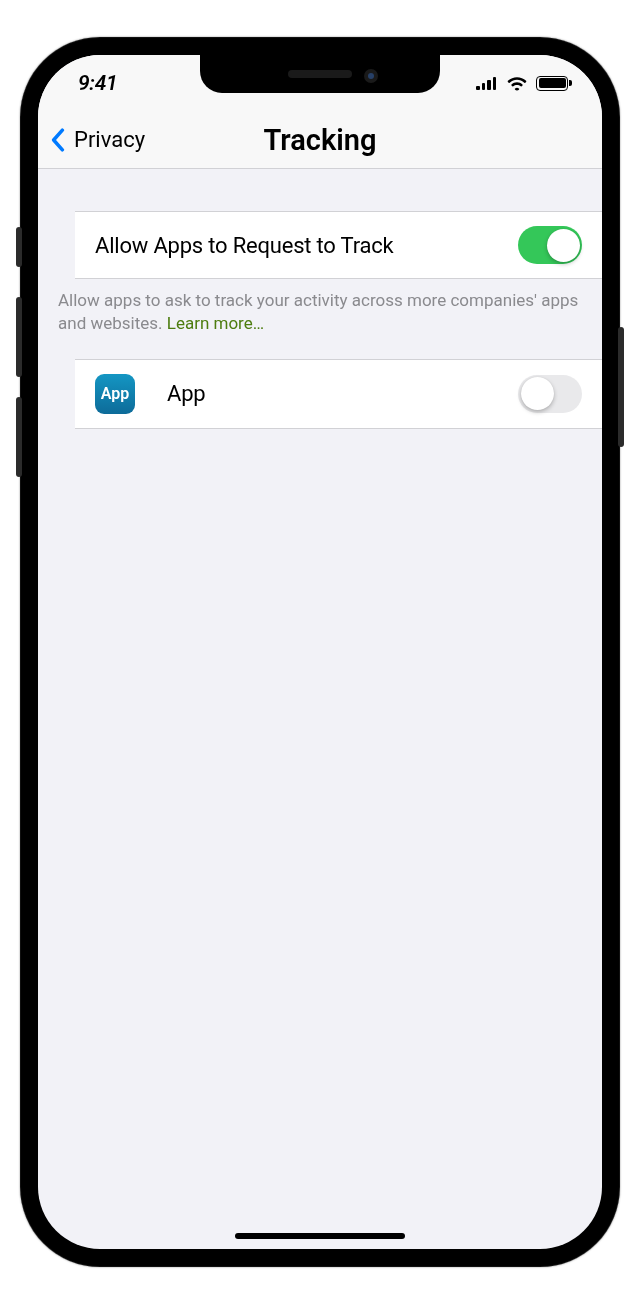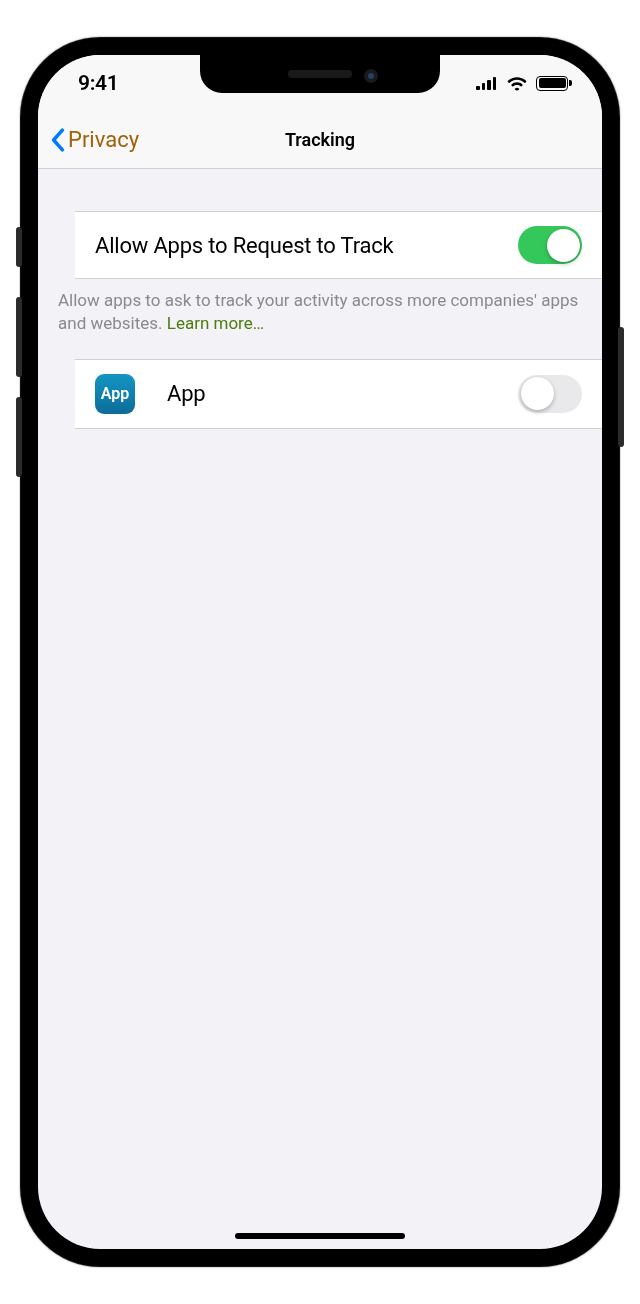--- a/index.html
+++ b/index.html
@@ -55,39 +55,39 @@
     }
     .notch .camera-dot::after { content: ""; width: 6px; height: 6px; background: #2b4a7b; border-radius: 50%; opacity: .8; }
     .status-bar {
       height: 56px;
       display: flex;
       justify-content: space-between;
       align-items: center;
       padding: 0 34px 0 40px;
       background: #f8f8f8;
     }
-    .status-time { font-size: 21px; font-weight: 600; letter-spacing: -0.3px; }
+    .status-time { font-size: 21px; font-weight: 600; letter-spacing: -0.3px; font-style: italic; }
     .status-icons { display: flex; gap: 8px; align-items: center; }
     .cellular { width: 22px; height: 14px; display: flex; align-items: flex-end; gap: 2px; }
     .cellular span { width: 3.5px; background: #000; border-radius: 1px; }
     .cellular span:nth-child(1){height:4px} .cellular span:nth-child(2){height:7px} .cellular span:nth-child(3){height:10px} .cellular span:nth-child(4){height:13px}
     .battery { width: 32px; height: 15px; border: 1.8px solid #000; border-radius: 4px; position: relative; }
     .battery::after { content:""; position:absolute; right:-5px; top:3.5px; width:3px; height:6px; background:#000; border-radius:0 2px 2px 0;}
     .battery .fill { position:absolute; left:1.5px; top:1.5px; bottom:1.5px; right:1.5px; background:#000; border-radius:2px;}
     .nav-bar {
       height: 58px;
       background: #f8f8f8;
       border-bottom: 1px solid #d1d1d5;
       display: flex;
       align-items: center;
       position: relative;
       padding: 0 12px;
     }
-    .back-btn { display: flex; align-items: center; color: #a16207; font-size: 22px; gap: 2px; cursor: pointer; }
-    .nav-title { position: absolute; left: 0; right: 0; text-align: center; font-size: 18px; font-weight: 600; pointer-events: none; }
+    .back-btn { display: flex; align-items: center; color: #000000; font-size: 22px; gap: 8px; cursor: pointer; }
+    .nav-title { position: absolute; left: 0; right: 0; text-align: center; font-size: 29px; font-weight: 600; pointer-events: none; }
     .content { padding-top: 42px; }
     .cell {
       background: #fff;
       border-top: 0.5px solid #d1d1d5;
       border-bottom: 0.5px solid #d1d1d5;
       padding: 14px 20px;
       display: flex;
       align-items: center;
       justify-content: space-between;
       min-height: 58px;

